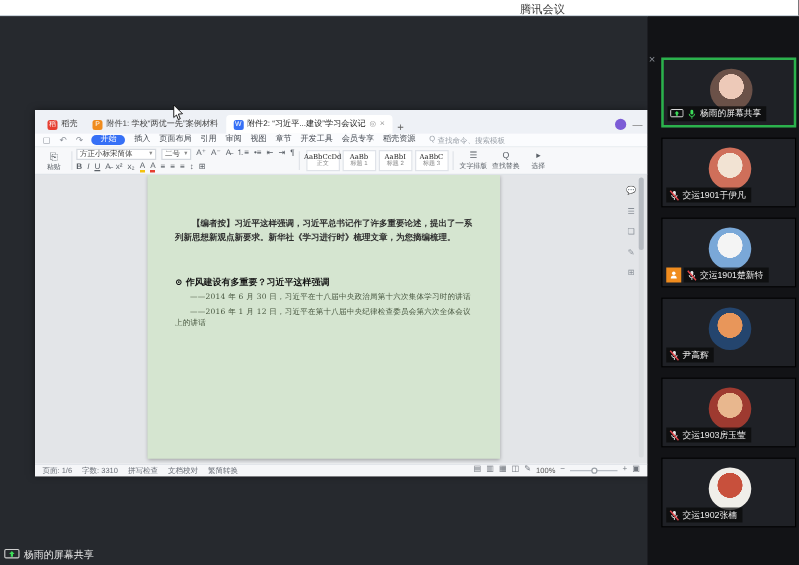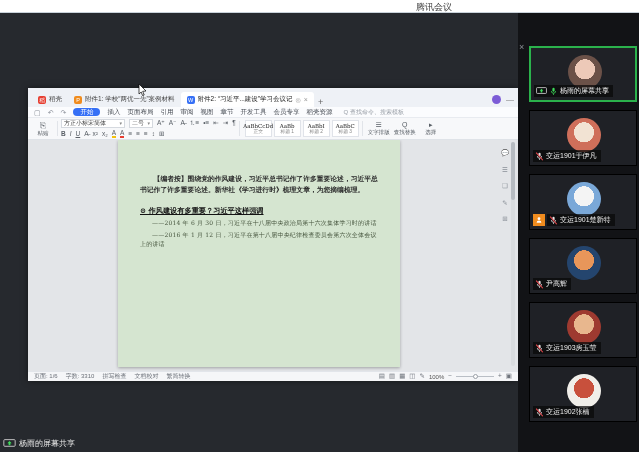--- a/index.html
+++ b/index.html
@@ -69,21 +69,21 @@
   .bigbtn{width:26px;}
   .bigbtn .bglyph{font-size:7px;line-height:8px;}
   .bigbtn .blab{font-size:5.5px;white-space:nowrap;}
 
   
   .docarea{position:absolute;left:0;top:52px;width:100%;height:231px;background:#e3e5e8;overflow:hidden;}
   .page{position:absolute;left:90px;top:0;width:282px;height:227px;background:#d5e5d0;box-shadow:0 1px 3px rgba(0,0,0,.3);padding:26px 22px 0;}
   .page *{font-family:"DejaVu Serif","Liberation Serif",serif;}
   .doctitle{text-align:center;font-size:10.5px;font-weight:bold;color:#1c1c1c;letter-spacing:1px;}
   .docnote{margin-top:8px;font-size:6.8px;line-height:1.62;color:#2e2e2e;text-indent:2em;font-weight:600;}
-  .docheading{margin-top:10px;font-size:7.2px;font-weight:bold;color:#141414;text-decoration:underline;}
+  .docheading{margin-top:25px;font-size:7.2px;font-weight:bold;color:#141414;}
   .docpara{margin-top:7px;font-size:7.2px;line-height:1.78;color:#303030;text-indent:2em;}
   .docsource{margin-top:2px;font-size:6px;line-height:1.6;color:#47563f;text-indent:2em;letter-spacing:.2px;}
   .dscroll{position:absolute;right:3px;top:2px;width:4px;height:224px;background:#d9dcdf;border-radius:2px;}
   .dthumb{position:absolute;left:0;top:0;width:4px;height:58px;background:#b6bbc1;border-radius:2px;}
   .sidestrip{position:absolute;right:9px;top:10px;display:flex;flex-direction:column;gap:10px;align-items:center;}
   .sidestrip span{font-size:6.5px;color:#8a9098;line-height:1;}
 
   
   .statusbar{position:absolute;left:0;bottom:0;width:100%;height:10px;background:#f5f6f8;border-top:1px solid #e2e5ea;display:flex;align-items:center;gap:8px;padding:0 6px;font-size:6px;color:#6b7078;}
   .st-right{margin-left:auto;display:flex;align-items:center;gap:4px;}
@@ -223,21 +223,21 @@
         <span class="blab">查找替换</span>
       </div>
       <div class="tcol bigbtn">
         <span class="bglyph">▸</span>
         <span class="blab">选择</span>
       </div>
     </div>
 
     <div class="docarea">
       <div class="page">
-        <div class="docnote">【编者按】围绕党的作风建设，习近平总书记作了许多重要论述，习近平总书记作了许多重要论述。新华社《学习进行时》梳理文章，为您摘编梳理。</div>
+        <div class="docnote">【编者按】习近平这样强调，习近平总书记作了许多重要论述，提出了一系列新思想新观点新要求。新华社《学习进行时》梳理文章，为您摘编梳理。</div>
         <div class="docheading">⊙ 作风建设有多重要？习近平这样强调</div>
         <div class="docsource">——2014 年 6 月 30 日，习近平在十八届中央政治局第十六次集体学习时的讲话</div>
         <div class="docsource">——2016 年 1 月 12 日，习近平在第十八届中央纪律检查委员会第六次全体会议上的讲话</div>
       </div>
       <div class="sidestrip">
         <span>💬</span>
         <span>☰</span>
         <span>❏</span>
         <span>✎</span>
         <span>⊞</span>

